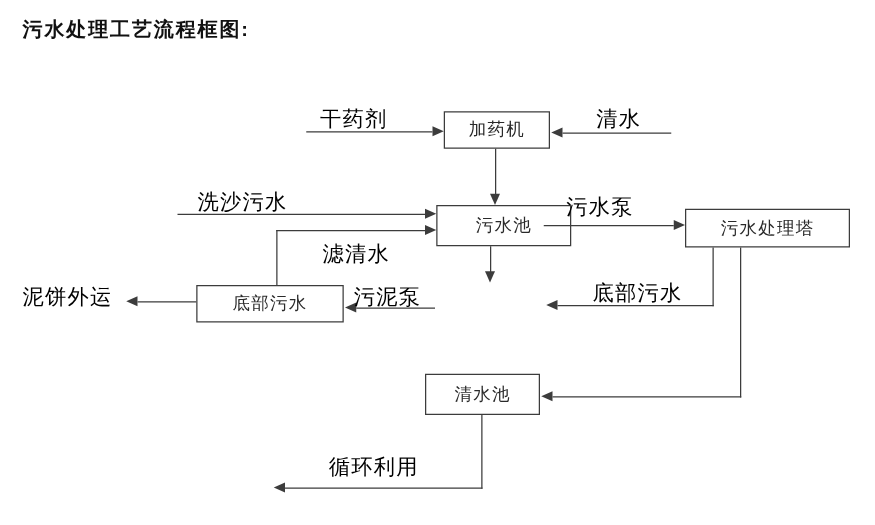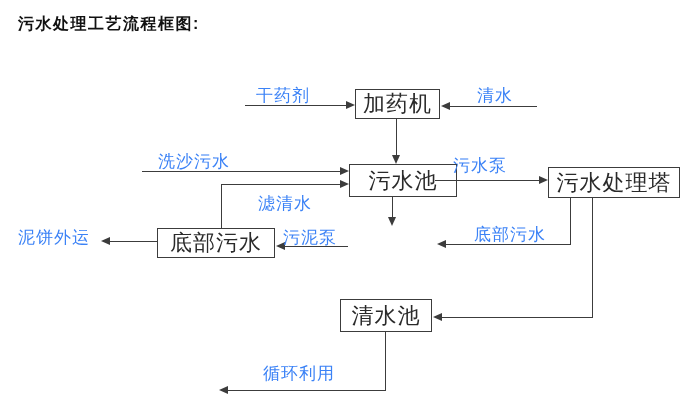--- a/index.html
+++ b/index.html
@@ -9,25 +9,25 @@
     color:#1f1f1f;overflow:hidden;
   }
   .title{
     position:absolute;left:18px;top:14px;
     font-size:16px;font-weight:bold;letter-spacing:1.5px;color:#111;
     white-space:nowrap;
   }
   .box{
     position:absolute;border:1.4px solid #3c3c3c;background:#fff;
     display:flex;align-items:center;justify-content:center;
-    font-size:22px;letter-spacing:1px;color:#2a2a2a;white-space:nowrap;
+    font-size:14px;letter-spacing:1px;color:#2a2a2a;white-space:nowrap;
     box-sizing:border-box;
   }
   .lbl{
-    position:absolute;font-size:17px;letter-spacing:1px;color:#3b82f6;
+    position:absolute;font-size:17px;letter-spacing:1px;color:#000000;
     white-space:nowrap;
   }
   .hl{position:absolute;height:1.4px;background:#3c3c3c;}
   .vl{position:absolute;width:1.4px;background:#3c3c3c;}
   .ar,.al,.ad{position:absolute;width:0;height:0;}
   .ar{border-top:4.5px solid transparent;border-bottom:4.5px solid transparent;border-left:9px solid #3c3c3c;}
   .al{border-top:4.5px solid transparent;border-bottom:4.5px solid transparent;border-right:9px solid #3c3c3c;}
   .ad{border-left:4.5px solid transparent;border-right:4.5px solid transparent;border-top:9px solid #3c3c3c;}
 </style>
 </head>

